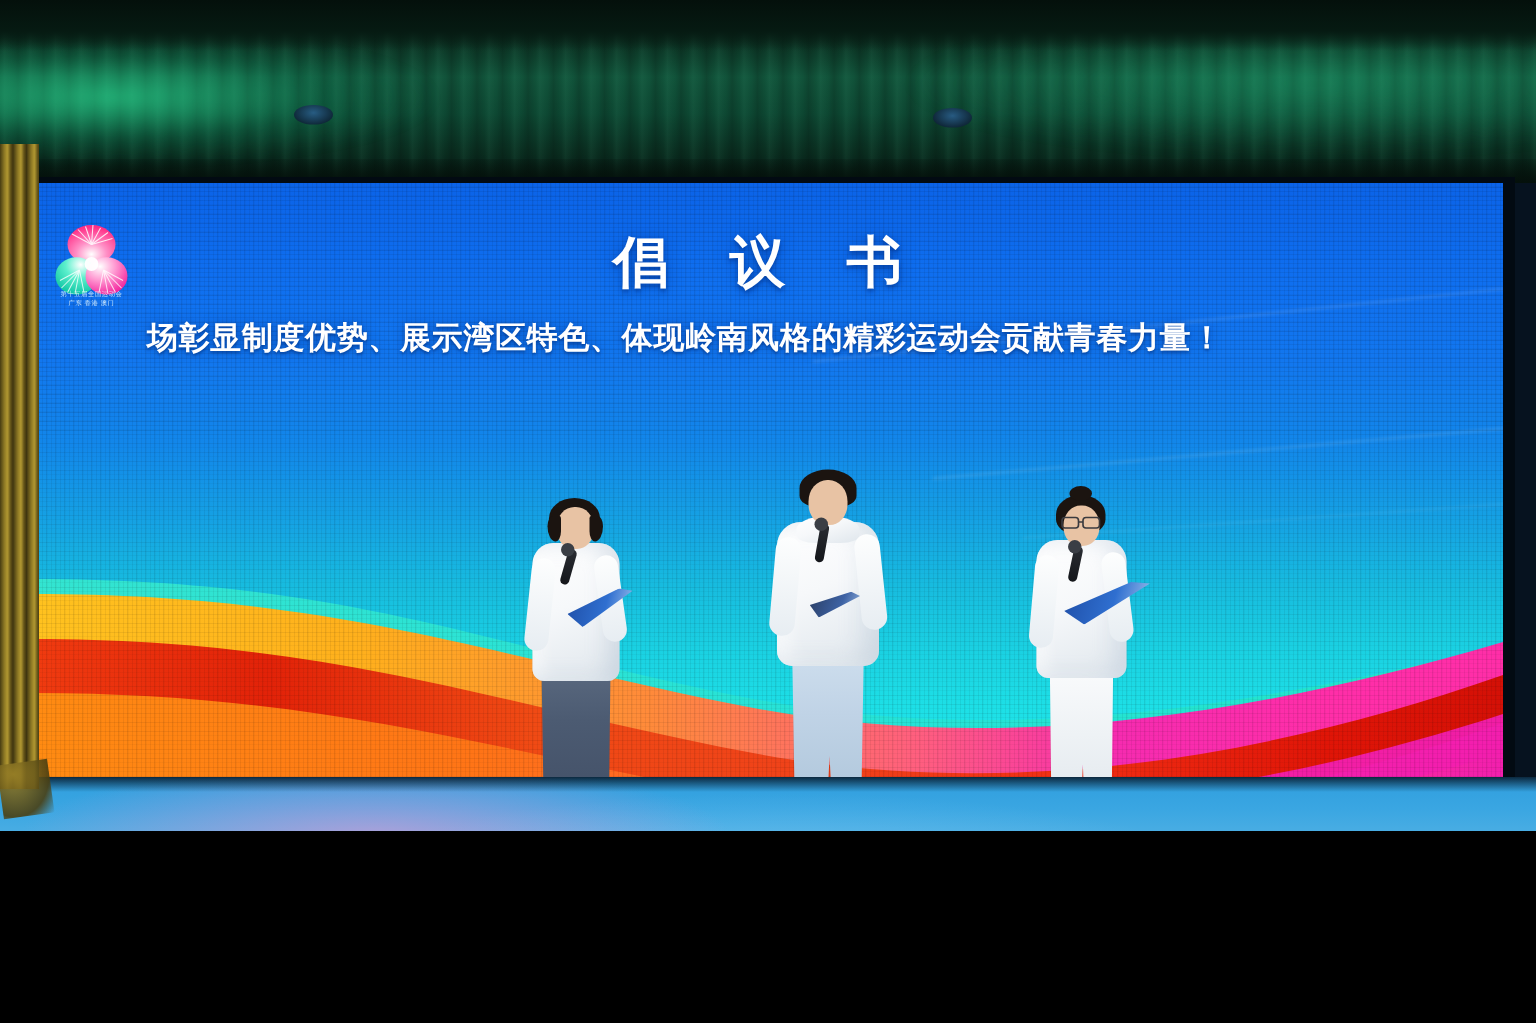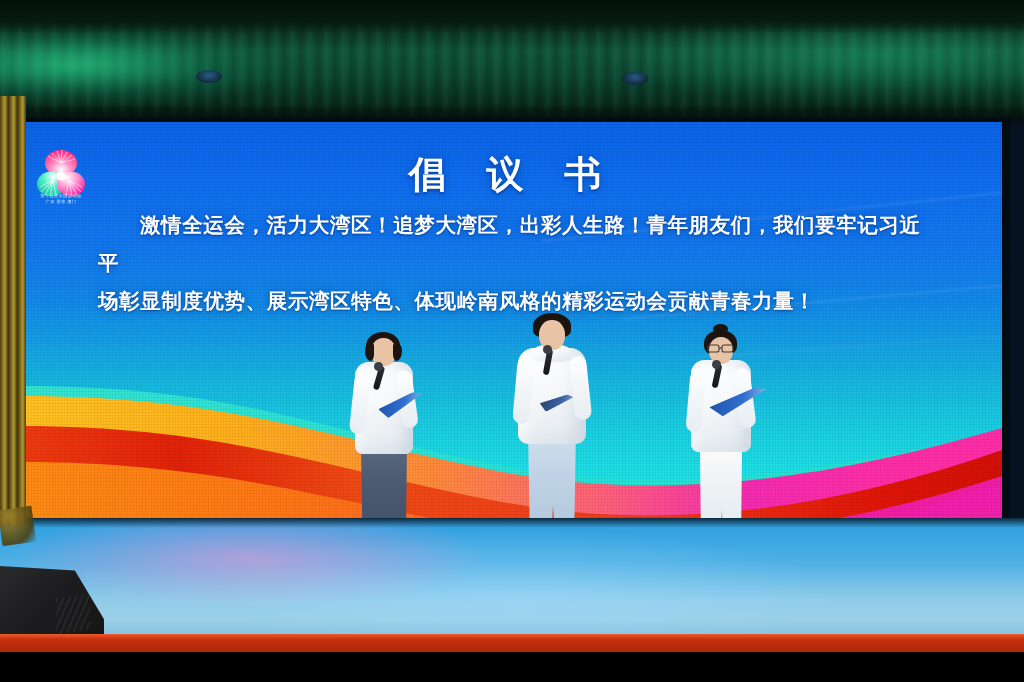--- a/index.html
+++ b/index.html
@@ -1,19 +1,19 @@
 <!DOCTYPE html>
 <html><head>
 <meta charset="utf-8">
 <style>
   html,body{margin:0;padding:0;background:#000;}
   body{font-family:"Liberation Sans","DejaVu Sans",sans-serif;}
 
   .stage-photo{
-    position:relative;width:1024px;height:652px;overflow:hidden;
+    position:relative;width:1024px;height:554px;overflow:hidden;
     background:#06121f;
   }
 
   
   .curtain{
     position:absolute;left:0;top:0;width:1024px;height:122px;
     background:
       linear-gradient(180deg,#071a13 0%,#0a2a1d 18%,#11533a 42%,#0d4732 62%,#0a2f21 82%,#061a12 100%);
     overflow:hidden;
   }
@@ -313,21 +313,20 @@
     </svg>
   </div>
   <div class="emblem-cap">
     <span>第十五届全国运动会</span>
     <span>广东 香港 澳门</span>
   </div>
 
   <div class="led-title" style="left:22px;">倡 议 书</div>
 
   <div class="led-body" style="left:98px;">
-    <span class="l1">激情全运会，活力大湾区！追梦大湾区，出彩人生路！青年朋友们，我们要牢记习近平</span>
     <span class="l3">场彰显制度优势、展示湾区特色、体现岭南风格的精彩运动会贡献青春力量！</span>
   </div>
 
   <div class="performer">
     <div class="p-shadow" style="left:344px;top:556px;width:90px;height:22px;"></div>
 
     <div class="p-legs" style="left:360px;top:443px;width:48px;height:122px;
          background:linear-gradient(180deg,#5b6a80 0%,#4c5b72 30%,#45536a 65%,#4e5c73 100%);
          clip-path:polygon(2% 0,98% 0,95% 100%,56% 100%,52% 62%,46% 100%,6% 100%);"></div>
     <div class="p-shoe" style="left:363px;top:560px;width:21px;height:12px;"></div>

